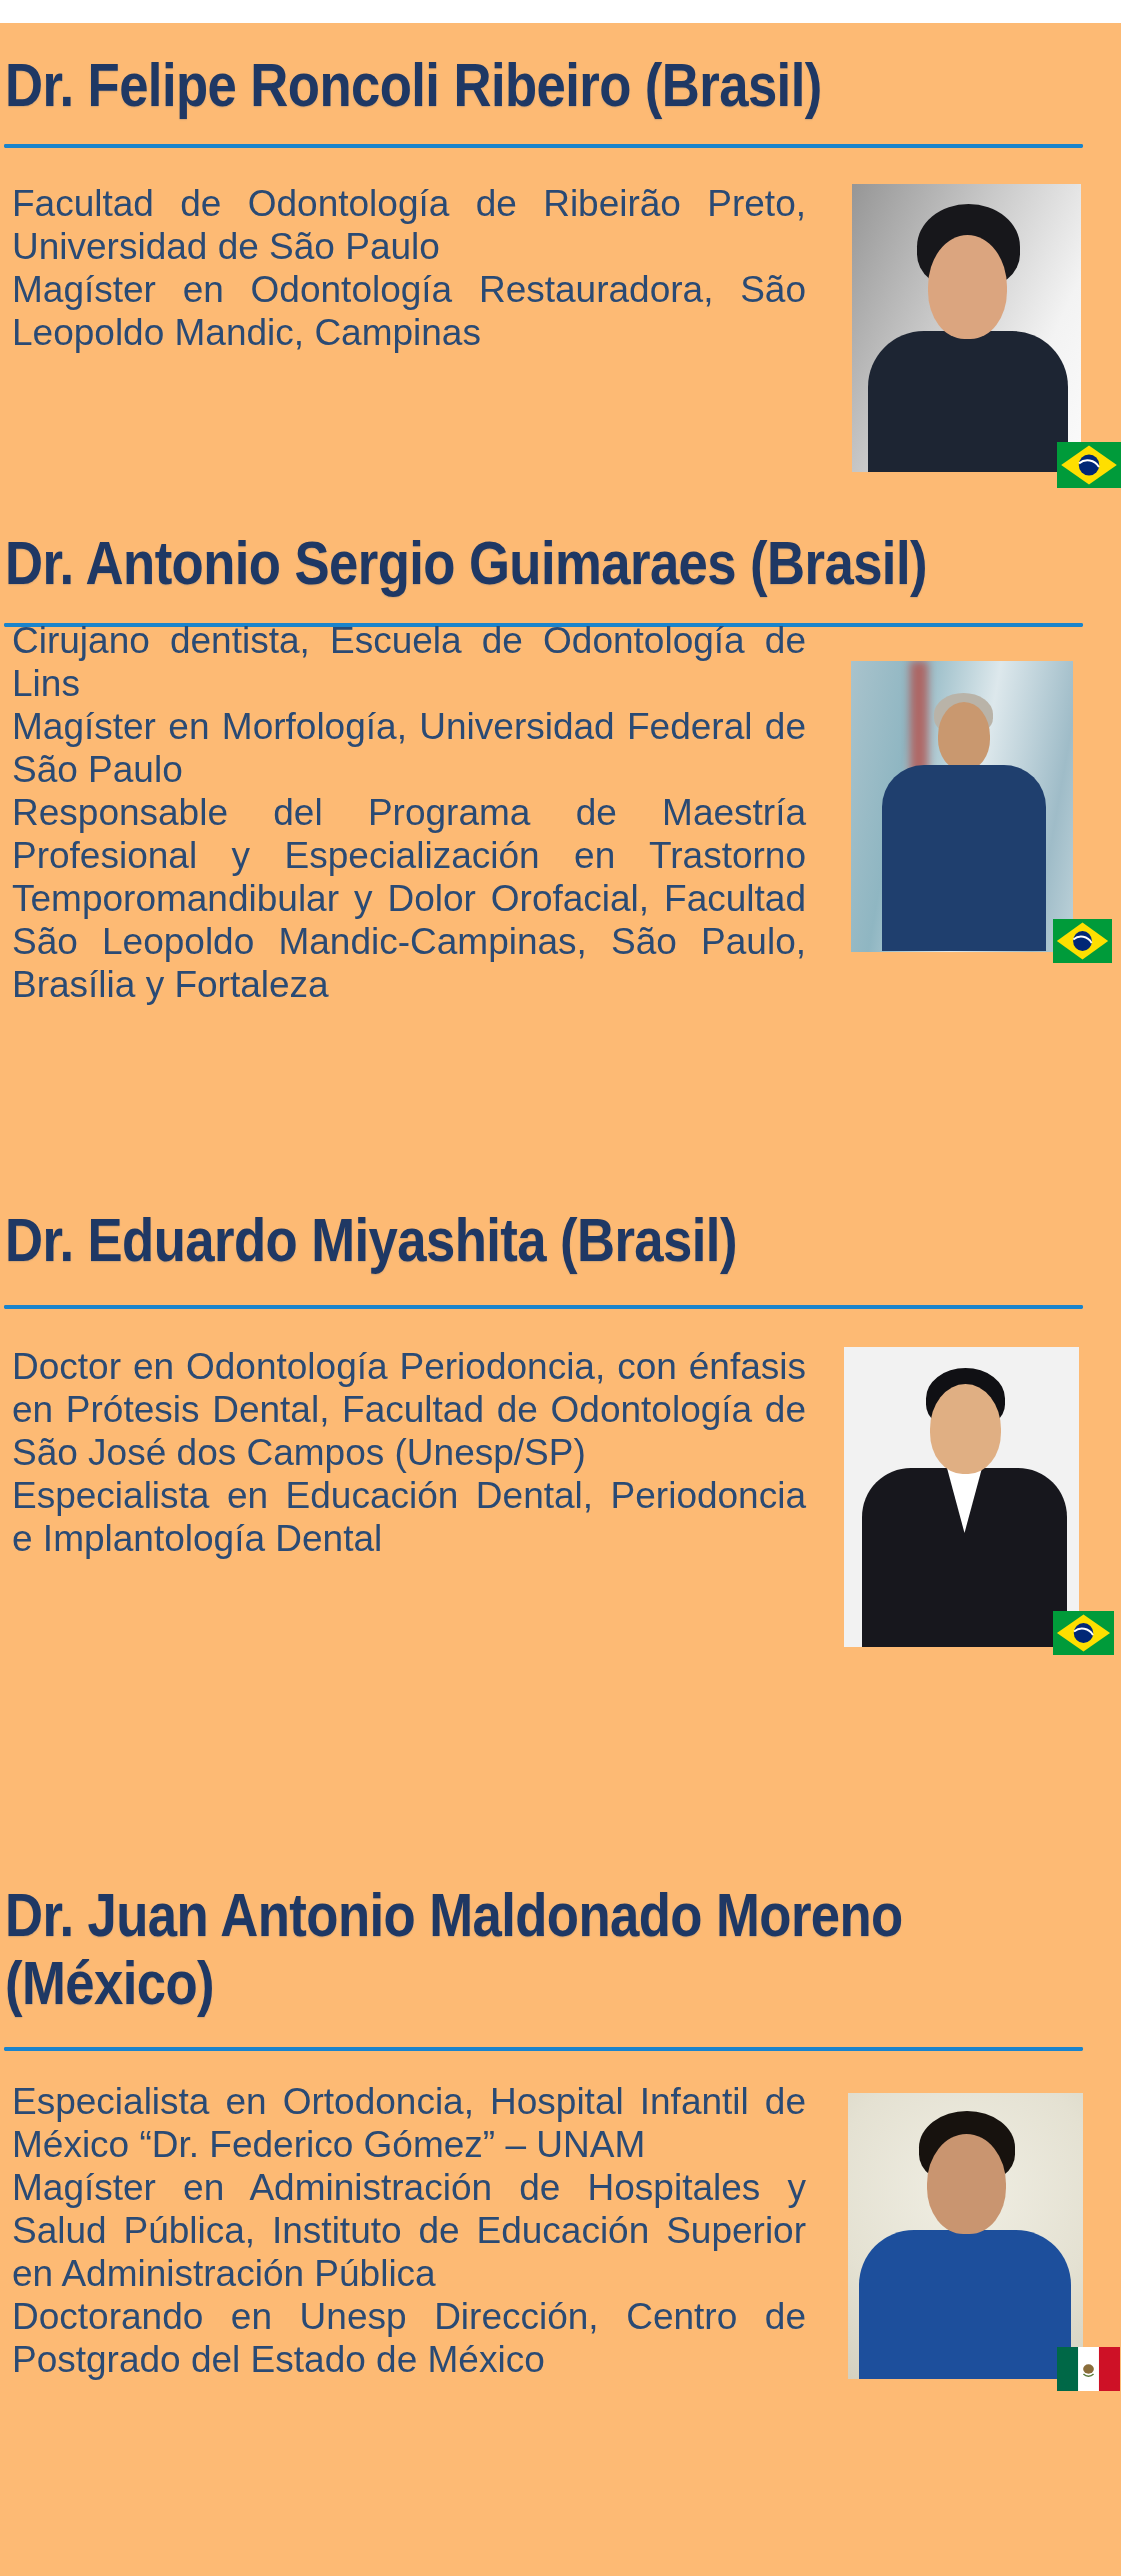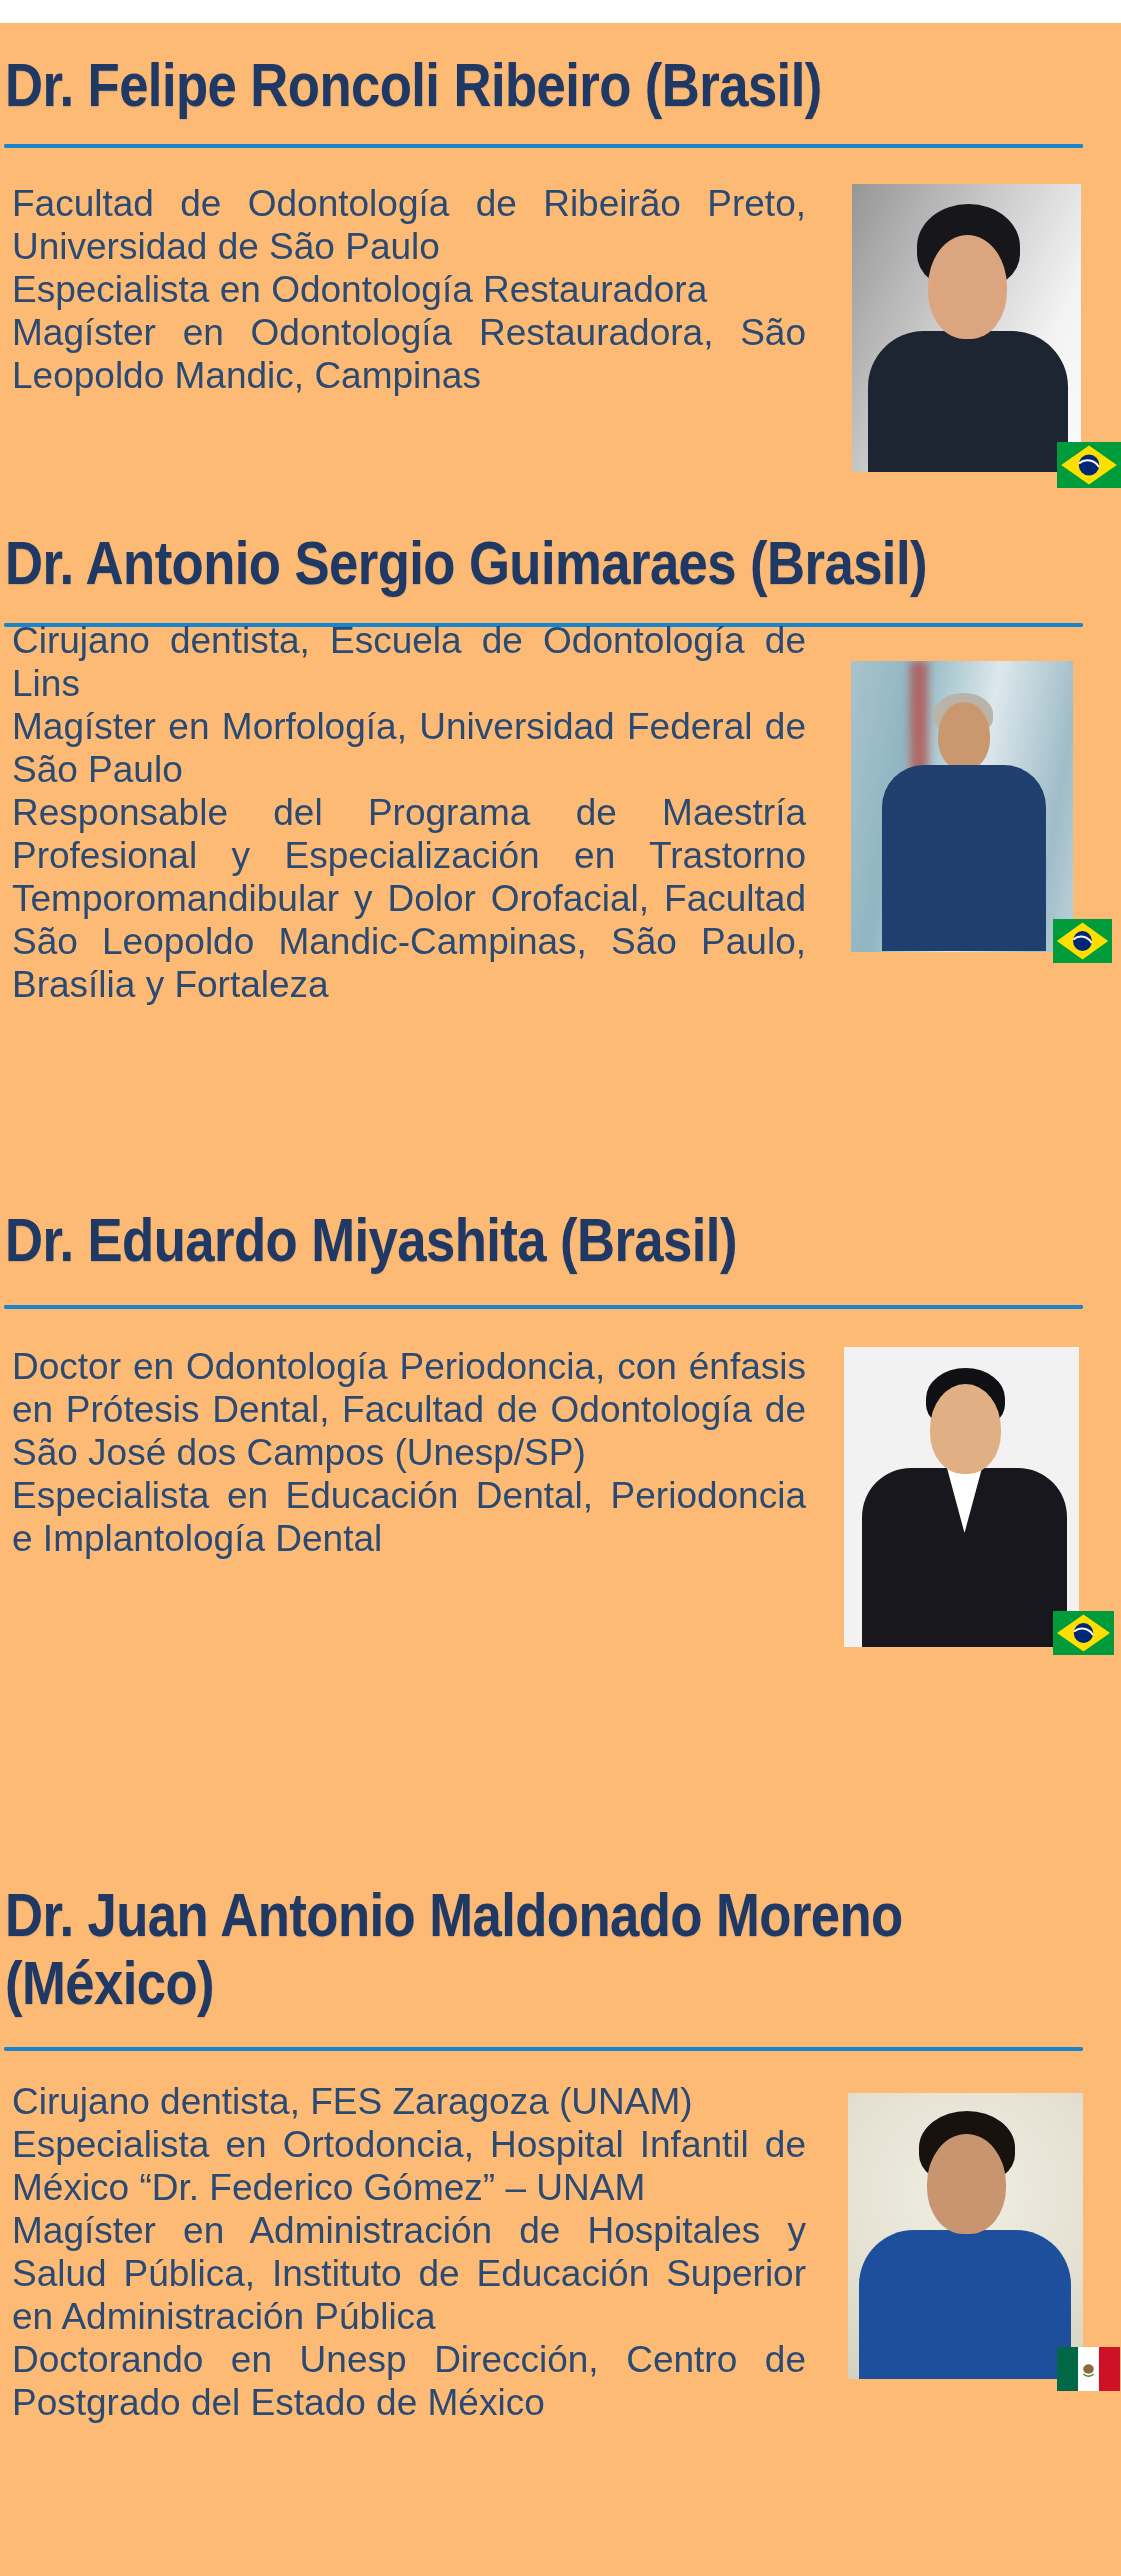--- a/index.html
+++ b/index.html
@@ -57,21 +57,20 @@
 </head>
 <body>
 
 <div class="page">
 
   <section>
     <h1 class="title t1">Dr. Felipe Roncoli Ribeiro (Brasil)</h1>
     <div class="rule r1"></div>
     <ul class="bullets b1">
         <li><span class="bm"></span><span>Facultad de Odontología de Ribeirão Preto, Universidad de São Paulo</span></li>
-        <li><span class="bm"></span><span>Especialista en Odontología Restauradora</span></li>
         <li><span class="bm"></span><span>Magíster en Odontología Restauradora, São Leopoldo Mandic, Campinas</span></li>
       </ul>
     <div class="photo ph1">
       <div class="torso"></div>
       <div class="hair"></div>
       <div class="face"></div>
     </div>
     <svg class="flag f1" viewBox="0 0 10 7" preserveAspectRatio="none">
       <rect width="10" height="7" fill="#009b3a"></rect>
       <polygon points="5,0.55 9.35,3.5 5,6.45 0.65,3.5" fill="#fedf00"></polygon>
@@ -120,21 +119,20 @@
       <polygon points="5,0.55 9.35,3.5 5,6.45 0.65,3.5" fill="#fedf00"></polygon>
       <circle cx="5" cy="3.5" r="1.6" fill="#002776"></circle>
       <path d="M3.45,3.25 a2.1,2.1 0 0 1 3.1,0.55" stroke="#ffffff" stroke-width="0.3" fill="none"></path>
     </svg>
   </section>
 
   <section>
     <h1 class="title t4">Dr. Juan Antonio Maldonado Moreno (México)</h1>
     <div class="rule r4"></div>
     <ul class="bullets b4">
-        <li><span class="bm"></span><span>Cirujano dentista, FES Zaragoza (UNAM)</span></li>
         <li><span class="bm"></span><span>Especialista en Ortodoncia, Hospital Infantil de México “Dr. Federico Gómez” – UNAM</span></li>
         <li><span class="bm"></span><span>Magíster en Administración de Hospitales y Salud Pública, Instituto de Educación Superior en Administración Pública</span></li>
         <li><span class="bm"></span><span>Doctorando en Unesp Dirección, Centro de Postgrado del Estado de México</span></li>
       </ul>
     <div class="photo ph4">
       <div class="torso"></div>
       <div class="hair"></div>
       <div class="face"></div>
     </div>
     <svg class="flag f4" viewBox="0 0 10 7" preserveAspectRatio="none">

